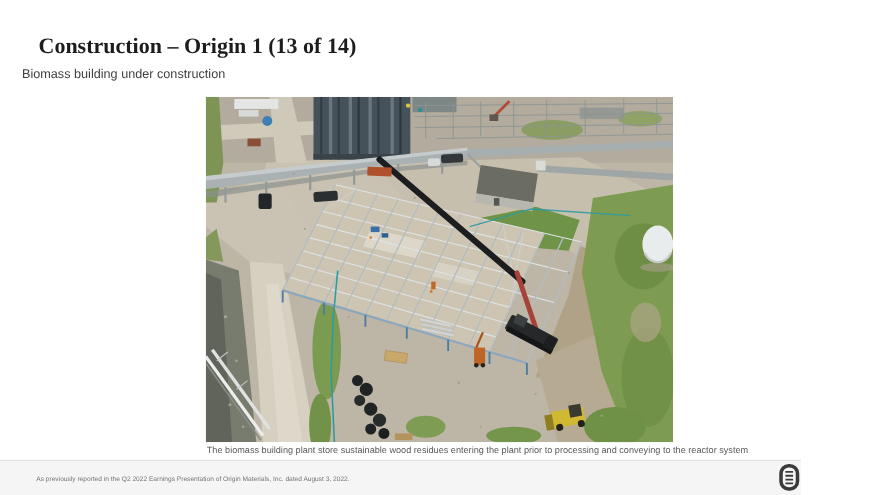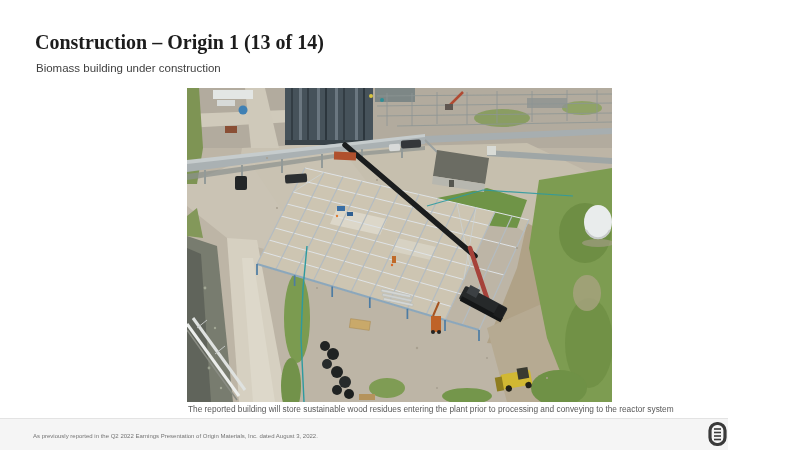--- a/index.html
+++ b/index.html
@@ -1,20 +1,20 @@
 <!DOCTYPE html>
 <html><head>
 <meta charset="utf-8">
 <style>
   html,body{margin:0;padding:0;background:#ffffff;}
   .slide{position:relative;width:728px;height:450px;background:#ffffff;overflow:hidden;
          font-family:"Liberation Sans",sans-serif;}
   .title{position:absolute;left:35px;top:31px;font-family:"Liberation Serif",serif;
          font-weight:700;font-size:20px;color:#1c1c1c;white-space:nowrap;}
-  .subtitle{position:absolute;left:36px;top:62px;font-size:11.5px;color:#3f3f3f;white-space:nowrap;}
+  .subtitle{position:absolute;left:20px;top:62px;font-size:11.5px;color:#3f3f3f;white-space:nowrap;}
   .photo{position:absolute;left:187px;top:88px;width:425px;height:314px;overflow:hidden;}
   .photo svg{display:block;width:100%;height:100%;}
   .caption{position:absolute;left:188px;top:404px;width:560px;font-size:8.3px;color:#595959;white-space:nowrap;}
   .footer-band{position:absolute;left:0;top:418px;width:800px;height:32px;background:#f5f5f5;
                border-top:1px solid #e3e3e3;}
   .footnote{position:absolute;left:33px;top:433px;font-size:6px;color:#747474;white-space:nowrap;}
   .logo{position:absolute;left:684px;top:421px;width:74px;height:26px;padding-left:24px;}
   .pagenum{position:absolute;left:760px;top:428px;font-size:10px;color:#a8a8a8;}
 </style>
 </head>
@@ -227,21 +227,21 @@
         <circle cx="300" cy="270" r="1"></circle>
           <circle cx="360" cy="290" r="1"></circle>
           <circle cx="250" cy="300" r="1"></circle>
         <circle cx="80" cy="70" r="1"></circle>
           <circle cx="330" cy="160" r="1"></circle>
           <circle cx="190" cy="92" r="1"></circle>
       </g>
     </svg>
   </div>
 
-  <div class="caption">The reported building will store sustainable wood residues entering the plant prior to processing and conveying to the reactor system</div>
+  <div class="caption">The biomass building plant store sustainable wood residues entering the plant prior to processing and conveying to the reactor system</div>
 
   <div class="footer-band"></div>
   <div class="footnote">As previously reported in the Q2 2022 Earnings Presentation of Origin Materials, Inc. dated August 3, 2022.</div>
 
   <div class="logo">
     <svg viewBox="0 0 74 26" width="74" height="26">
       <g stroke="#3a3a3a" fill="none">
         <rect x="2" y="2.5" width="15" height="21" rx="7" stroke-width="3.2"></rect>
         <line x1="6" y1="8" x2="13" y2="8" stroke-width="1.6"></line>
         <line x1="6" y1="11.5" x2="13" y2="11.5" stroke-width="1.6"></line>

